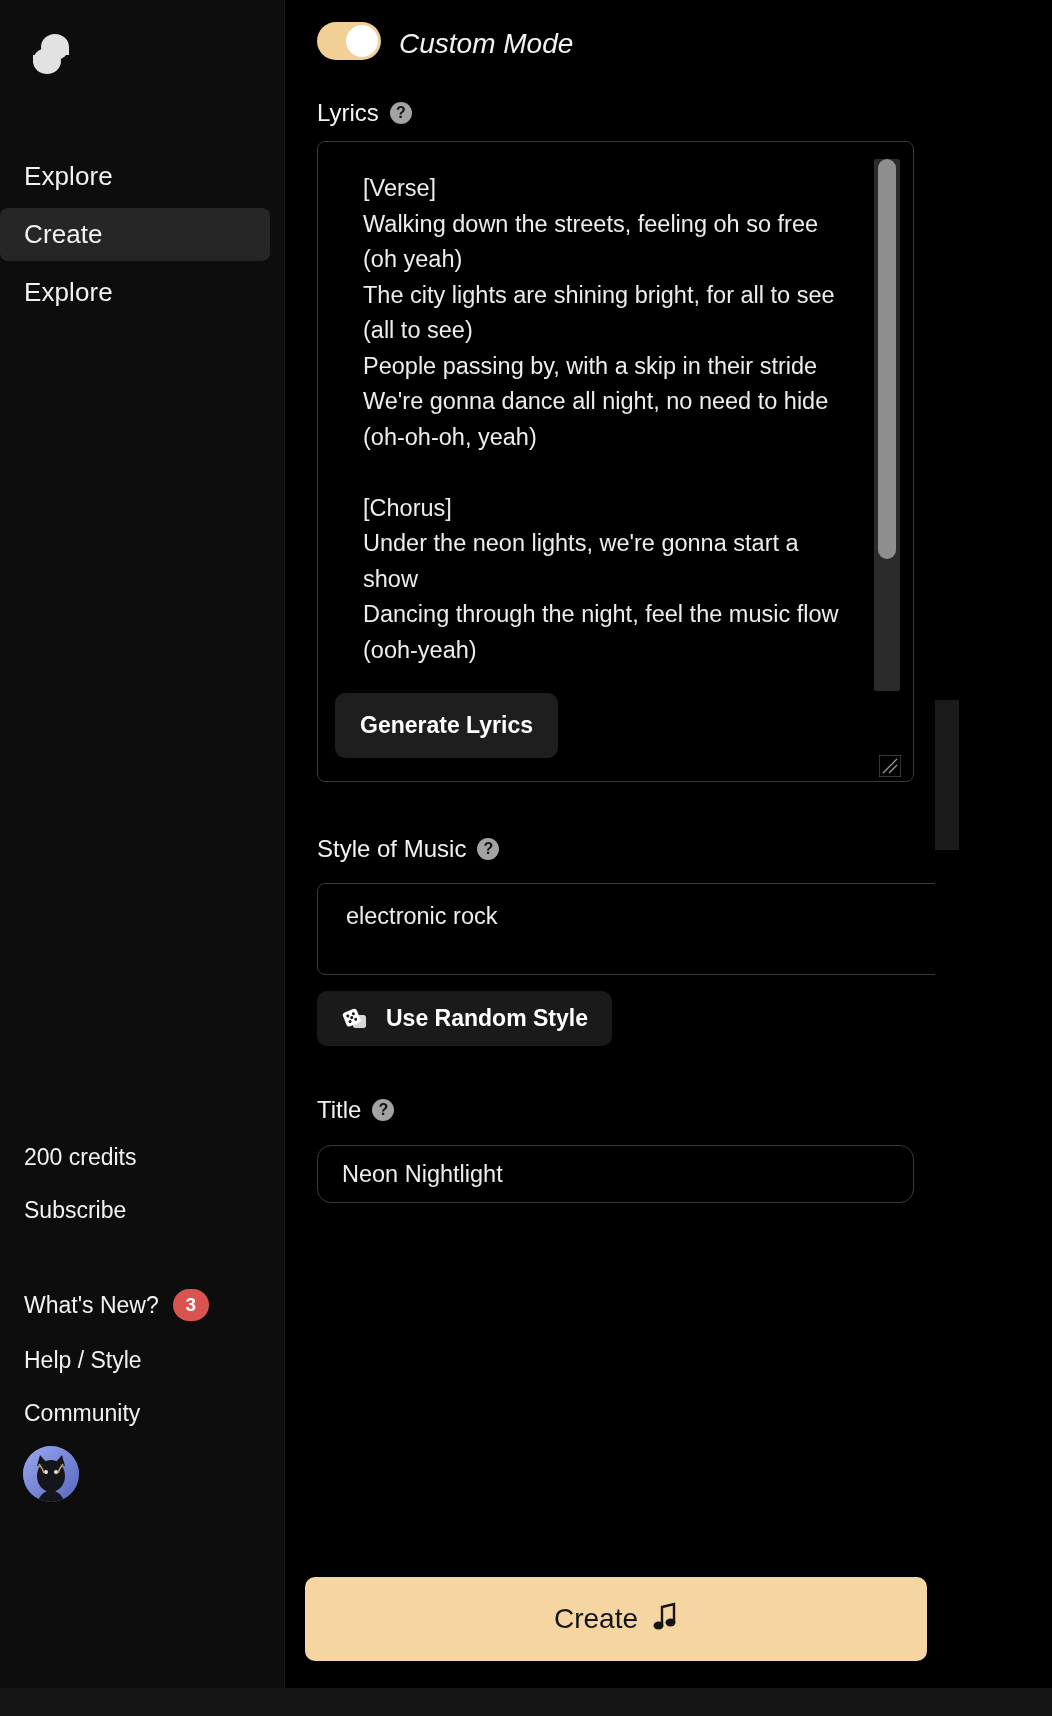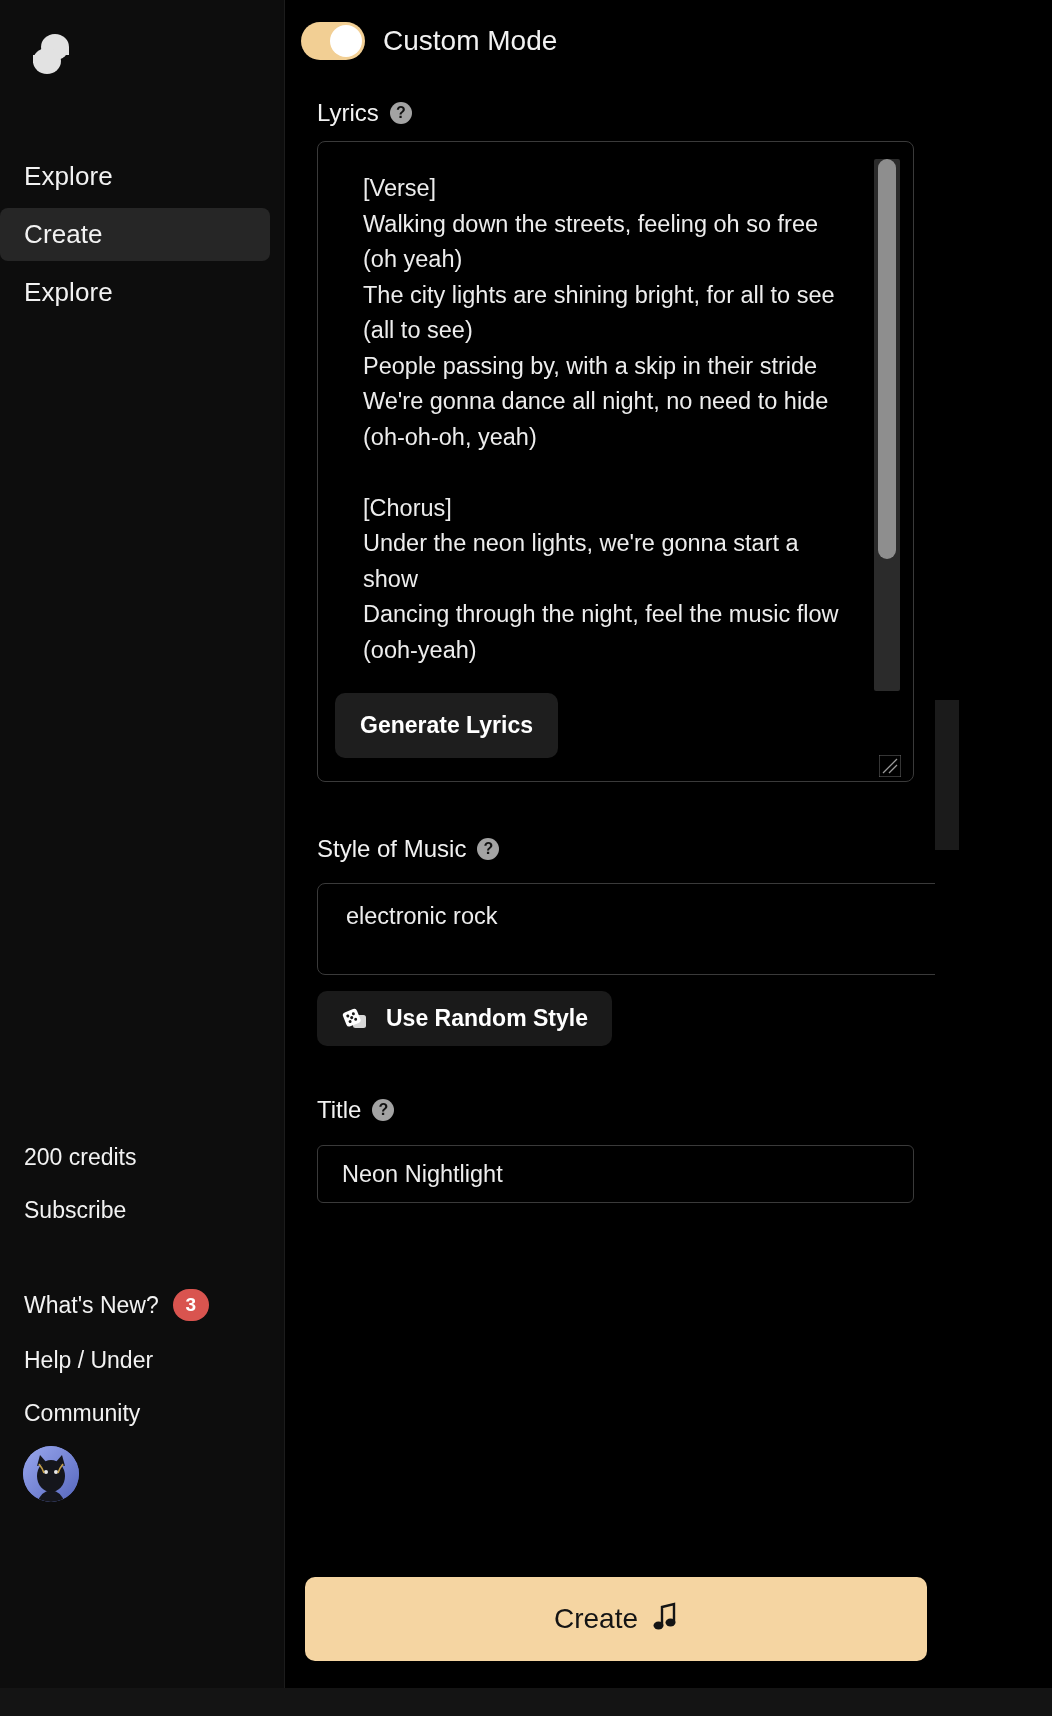--- a/index.html
+++ b/index.html
@@ -75,22 +75,22 @@
   
   #main {
     position: relative;
     width: 650px;
     flex: 0 0 650px;
     height: 1716px;
     background: #000000;
   }
   
   #toggle-row {
-    position: absolute; left: 16px; top: 22px;
-    display: flex; align-items: center;
+    position: absolute; left: 32px; top: 22px;
+    display: flex; align-items: flex-end; font-style: italic;
   }
   #toggle {
     width: 64px; height: 38px;
     border-radius: 19px;
     background: #f2cf94;
     position: relative;
     flex: 0 0 64px;
   }
   #toggle .knob {
     position: absolute;
@@ -216,21 +216,21 @@
     font-family: Liberation Sans, sans-serif;
   }
   #random-style-btn .dice { margin-right: 15px; display: flex; }
 
   
   #title-box {
     position: absolute;
     left: 32px; top: 1145px;
     width: 597px; height: 58px;
     border: 1px solid #3a3a3a;
-    border-radius: 6px;
+    border-radius: 14px;
     background: #000000;
   }
   #title-value {
     position: absolute;
     left: 24px; top: 15px;
     color: #ededed;
     font-size: 23.5px;
   }
 
   
@@ -305,21 +305,21 @@
       <div class="side-link">Subscribe</div>
     </div>
 
     <div class="bottom-block" style="top:1285px;">
       <div class="side-link">
         <span>What's New?</span>
         <span class="badge">3</span>
       </div>
     </div>
     <div class="bottom-block" style="top:1340px;">
-      <div class="side-link">Help / Under</div>
+      <div class="side-link">Help / Style</div>
     </div>
     <div class="bottom-block" style="top:1393px;">
       <div class="side-link">Community</div>
     </div>
 
     <div id="avatar" style="top:1446px;">
       <svg width="56" height="56" viewBox="0 0 56 56">
         <defs>
           <linearGradient id="ag" x1="0" y1="0" x2="1" y2="1">
             <stop offset="0%" stop-color="#9aa8ee"></stop>

